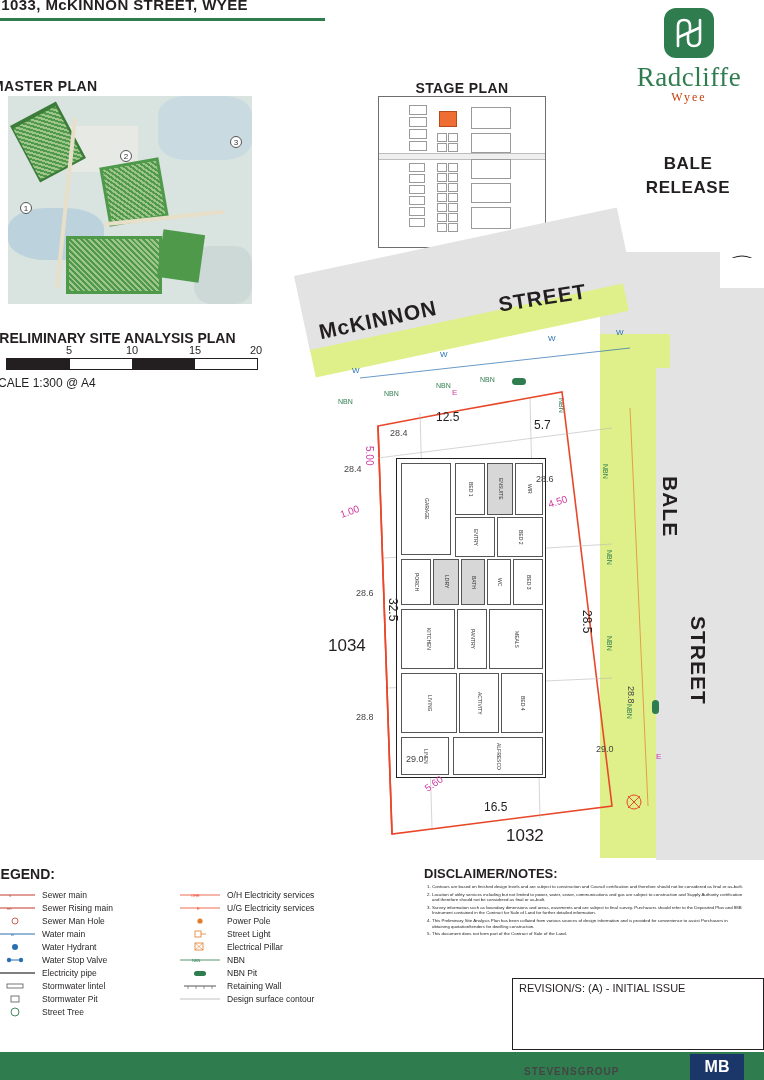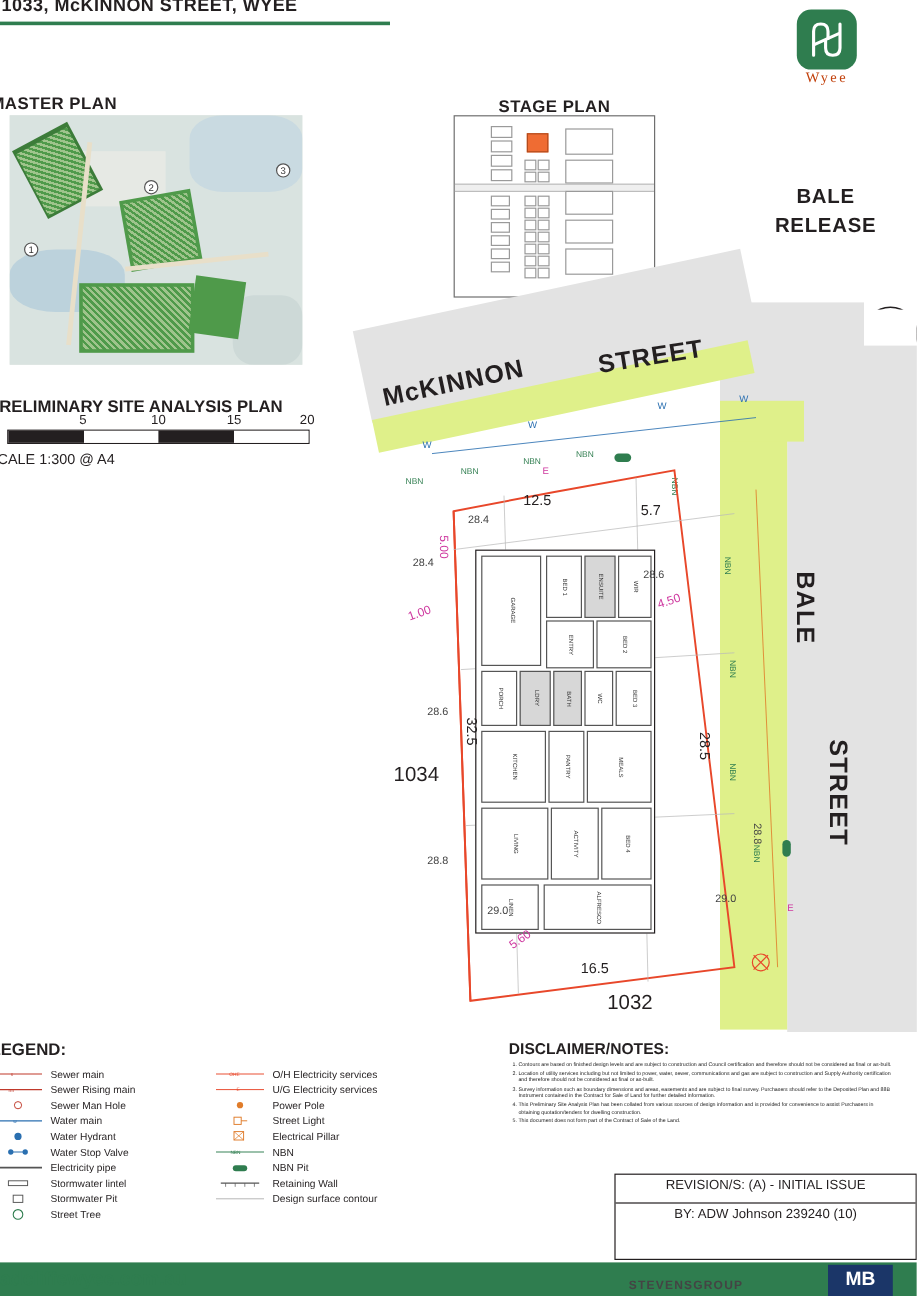--- a/index.html
+++ b/index.html
@@ -105,21 +105,21 @@
   .lg-label { padding-left:4px; }
 
   
   #disclaimer-title { position:absolute; left:424px; top:866px; font-size:13px; font-weight:bold; }
   .disclaimer { position:absolute; left:424px; top:884px; width:320px; font-size:4.4px; line-height:5.6px; color:#222; }
   .disclaimer li { margin-bottom:2px; }
   .disclaimer ol { margin:0; padding-left:8px; }
 
   
   .revbox { position:absolute; left:512px; top:978px; width:252px; height:72px; border:1px solid #231f20; font-size:11px; }
-  .revbox div { padding:3px 6px; border-bottom:1px solid #231f20; height:24px;text-align:center; }
+  .revbox div { padding:3px 6px; border-bottom:1px solid #231f20; height:24px; }
   .revbox div:last-child { border-bottom:none; }
 
   
   .footer-bar { position:absolute; left:0; top:1052px; width:764px; height:28px; background:#2f7d4f; }
   .footer-url { position:absolute; left:-6px; top:1058px; font-size:16px; font-weight:bold; color:#2f7d4f; }
   .footer-stevens { position:absolute; left:524px; top:1066px; font-size:10px; font-weight:bold; color:#444; letter-spacing:1px;}
   .footer-mb { position:absolute; left:690px; top:1054px; width:54px; height:26px; background:#1b3668; color:#fff;
                font-size:16px; font-weight:bold; text-align:center; line-height:26px; }
 </style>
 </head>
@@ -134,20 +134,21 @@
     <div class="logo-mark">
       <svg viewBox="0 0 54 54" width="54" height="54">
         <rect x="2" y="2" width="50" height="50" rx="12" fill="#2f7d4f"></rect>
         <g stroke="#ffffff" stroke-width="2.6" fill="none" stroke-linecap="round">
           <path d="M16 40 L16 20 Q16 14 22 14 Q28 14 28 20 L28 26"></path>
           <path d="M38 14 L38 34 Q38 40 32 40 Q26 40 26 34 L26 28"></path>
           <path d="M17 31 L37 22"></path>
         </g>
       </svg>
     </div>
+    <div class="logo-name">Radcliffe</div>
     <div class="logo-sub">Wyee</div>
   </div>
 
   <div class="release-title">
     <div>BALE</div>
     <div>RELEASE</div>
   </div>
 
   <div class="section-label" id="master-label">MASTER PLAN</div>
   <div class="masterplan">
@@ -528,21 +529,20 @@
       <li>Contours are based on finished design levels and are subject to construction and Council certification and therefore should not be considered as final or as-built.</li>
       <li>Location of utility services including but not limited to power, water, sewer, communications and gas are subject to construction and Supply Authority certification and therefore should not be considered as final or as-built.</li>
       <li>Survey information such as boundary dimensions and areas, easements and are subject to final survey. Purchasers should refer to the Deposited Plan and 88B Instrument contained in the Contract for Sale of Land for further detailed information.</li>
       <li>This Preliminary Site Analysis Plan has been collated from various sources of design information and is provided for convenience to assist Purchasers in obtaining quotation/tenders for dwelling construction.</li>
       <li>This document does not form part of the Contract of Sale of the Land.</li>
     </ol>
   </div>
 
   <div class="revbox">
     <div>REVISION/S:  (A) - INITIAL ISSUE</div>
-    <div>BY:  ADW Johnson   239240 (10)</div>
   </div>
 
   <div class="footer-bar"></div>
   <div class="footer-url">radcliffewyee.com.au</div>
   <div class="footer-stevens">STEVENSGROUP</div>
   <div class="footer-mb">MB</div>
 
 </div>
 
 </body></html>

